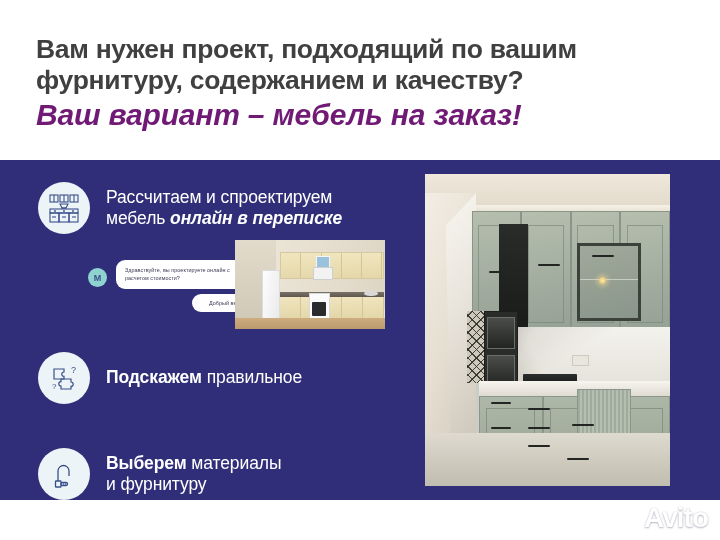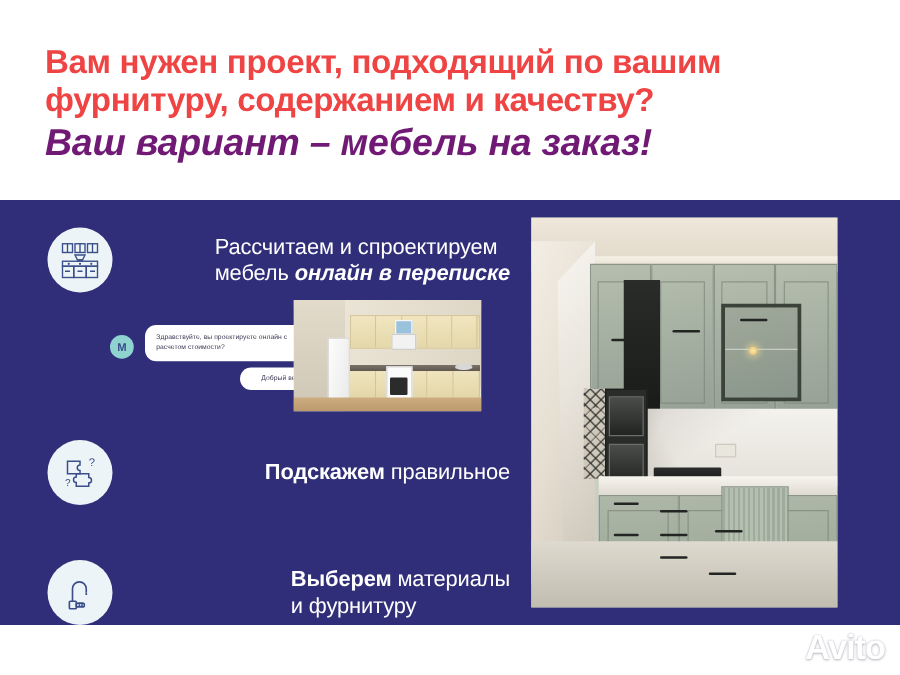--- a/index.html
+++ b/index.html
@@ -20,21 +20,21 @@
   }
 
   
   .headline {
     position: absolute;
     left: 36px;
     top: 34px;
     width: 660px;
   }
   .headline-line {
-    color: #ef4444;
+    color: #404040;
     font-size: 26.5px;
     line-height: 31px;
     letter-spacing: -0.3px;
     font-weight: 600;
     white-space: nowrap;
   }
   .headline-accent {
     color: #701a75;
     font-size: 30px;
     line-height: 33px;
@@ -53,21 +53,20 @@
     width: 720px;
     height: 340px;
     background: #312e79;
   }
 
   
   .feature {
     position: absolute;
     display: flex;
     align-items: center;
-    justify-content: space-between;
   }
   .feature-icon {
     flex: 0 0 auto;
     width: 52px;
     height: 52px;
     border-radius: 50%;
     background: #edf4f7;
     display: flex;
     align-items: center;
     justify-content: center;

